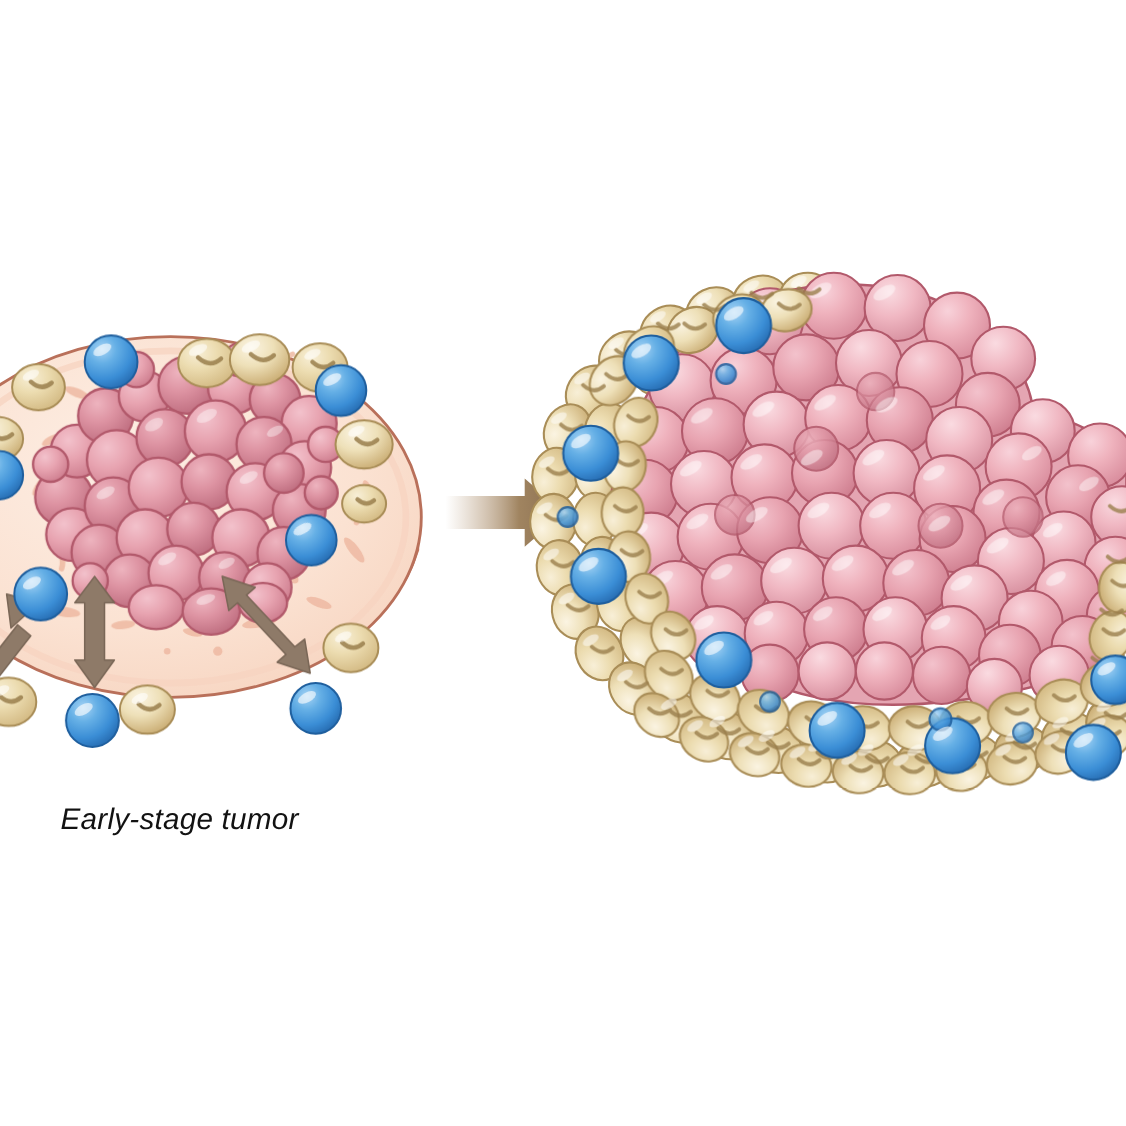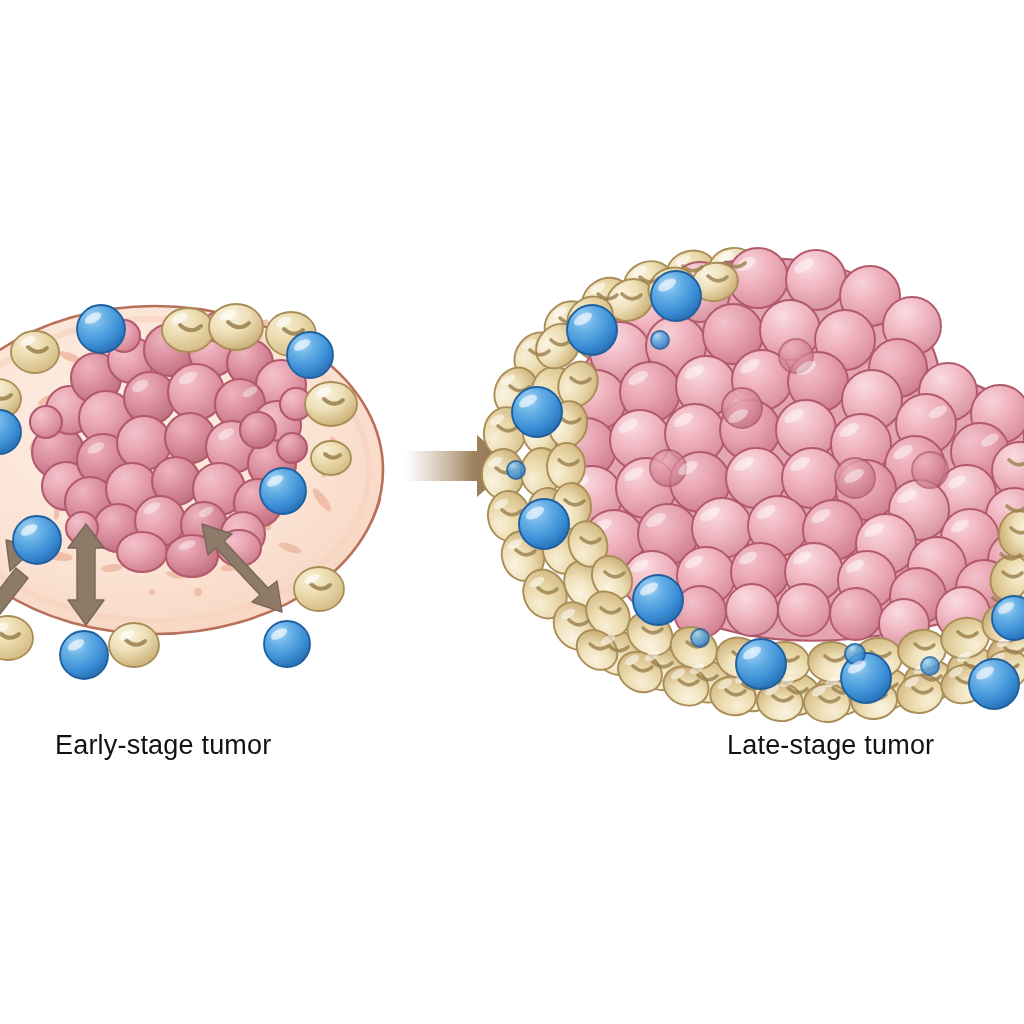--- a/index.html
+++ b/index.html
@@ -12,21 +12,21 @@
   #stage{position:relative;width:1024px;height:1024px;background:#ffffff;}
   svg.layer{position:absolute;top:0;left:0;width:1024px;height:1024px;}
   .caption{
     position:absolute;
     font-family:"Liberation Sans", sans-serif;
     font-size:27px;
     color:#121212;
     letter-spacing:0.2px;
     white-space:nowrap;
   }
-  #cap-early{left:55px;top:730px;}
+  #cap-early{left:55px;top:730px;font-style:italic;}
   #cap-late{left:727px;top:730px;}
 </style>
 </head>
 <body>
 
 <div id="stage">
 
   <svg class="layer" viewBox="0 0 1024 1024">
     <defs>
 
@@ -631,15 +631,14 @@
           <ellipse cx="985" cy="673" rx="10" ry="5" transform="rotate(-30 985 673)"></ellipse>
           <ellipse cx="1006" cy="608" rx="9" ry="4.5" transform="rotate(-30 1006 608)"></ellipse>
         </g>
       </g>
 
     </g>
   </svg>
 
   <div class="caption" id="cap-early">Early-stage tumor</div>
 
-  <div class="caption" id="cap-late">Late-stage tumor</div>
 
 </div>
 
 </body></html>

